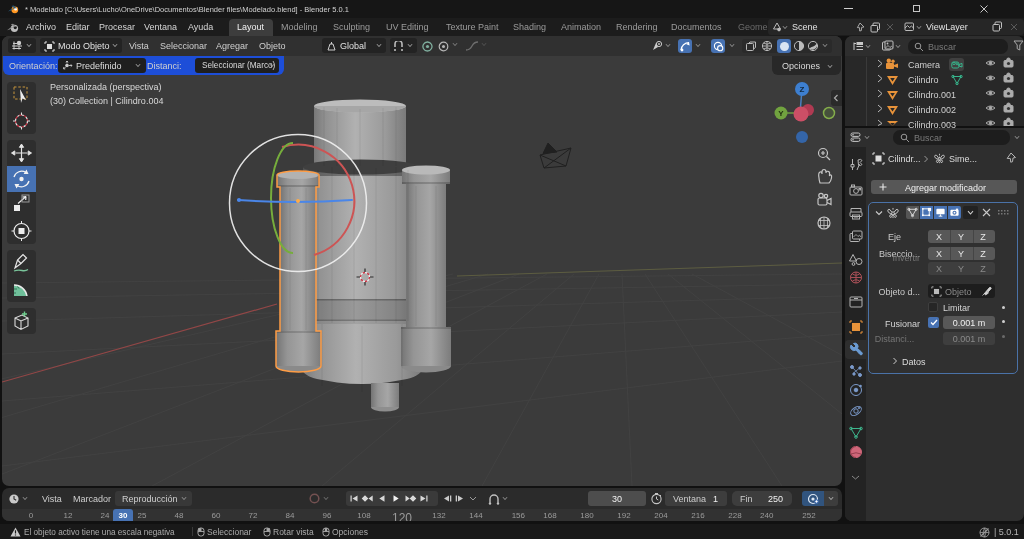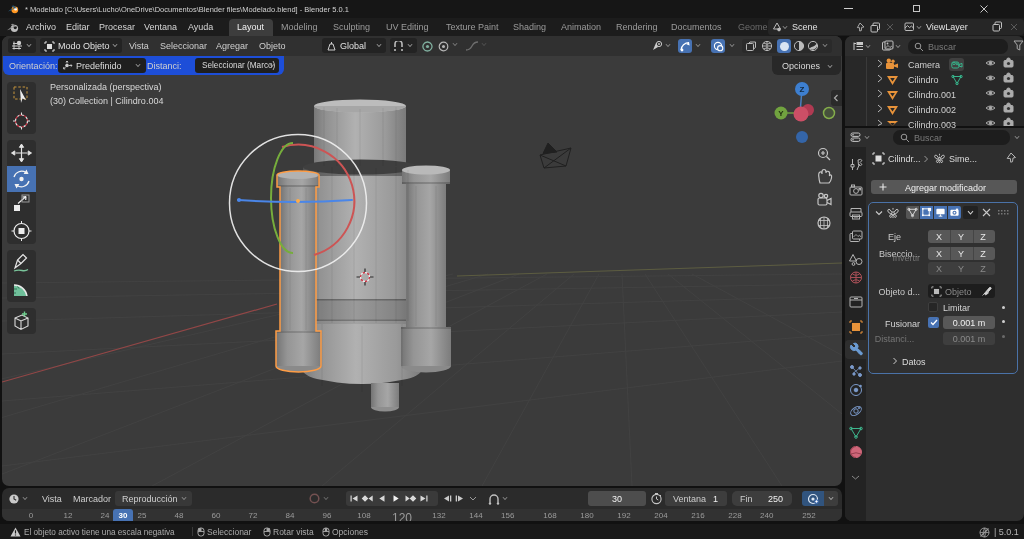--- a/index.html
+++ b/index.html
@@ -831,21 +831,21 @@
   <div class="a" style="left:128px;top:23px;width:24px;text-align:center;color:#9b9b9b;font-size:8px">25</div>
   <div class="a" style="left:165px;top:23px;width:24px;text-align:center;color:#9b9b9b;font-size:8px">48</div>
   <div class="a" style="left:202px;top:23px;width:24px;text-align:center;color:#9b9b9b;font-size:8px">60</div>
   <div class="a" style="left:239px;top:23px;width:24px;text-align:center;color:#9b9b9b;font-size:8px">72</div>
   <div class="a" style="left:276px;top:23px;width:24px;text-align:center;color:#9b9b9b;font-size:8px">84</div>
   <div class="a" style="left:313px;top:23px;width:24px;text-align:center;color:#9b9b9b;font-size:8px">96</div>
   <div class="a" style="left:350px;top:23px;width:24px;text-align:center;color:#9b9b9b;font-size:8px">108</div>
   <div class="a" style="left:388px;top:23px;width:24px;text-align:center;color:#9b9b9b;font-size:12px">120</div>
   <div class="a" style="left:425px;top:23px;width:24px;text-align:center;color:#9b9b9b;font-size:8px">132</div>
   <div class="a" style="left:462px;top:23px;width:24px;text-align:center;color:#9b9b9b;font-size:8px">144</div>
-  <div class="a" style="left:499px;top:23px;width:24px;text-align:left;color:#9b9b9b;font-size:8px">156</div>
+  <div class="a" style="left:499px;top:23px;width:24px;text-align:right;color:#9b9b9b;font-size:8px">156</div>
   <div class="a" style="left:536px;top:23px;width:24px;text-align:center;color:#9b9b9b;font-size:8px">168</div>
   <div class="a" style="left:573px;top:23px;width:24px;text-align:center;color:#9b9b9b;font-size:8px">180</div>
   <div class="a" style="left:610px;top:23px;width:24px;text-align:center;color:#9b9b9b;font-size:8px">192</div>
   <div class="a" style="left:647px;top:23px;width:24px;text-align:center;color:#9b9b9b;font-size:8px">204</div>
   <div class="a" style="left:684px;top:23px;width:24px;text-align:center;color:#9b9b9b;font-size:8px">216</div>
   <div class="a" style="left:721px;top:23px;width:24px;text-align:center;color:#9b9b9b;font-size:8px">228</div>
   <div class="a" style="left:758px;top:23px;width:24px;color:#9b9b9b;font-size:8px">240</div>
   <div class="a" style="left:795px;top:23px;width:24px;text-align:center;color:#9b9b9b;font-size:8px">252</div>
   <div class="a" style="left:111px;top:21px;width:20px;height:12px;background:#4772b3;border-radius:3px 3px 0 0">
       <div class="a" style="left:0;top:1.5px;width:20px;text-align:center;color:#fff;font-size:8px;font-weight:bold">30</div>

